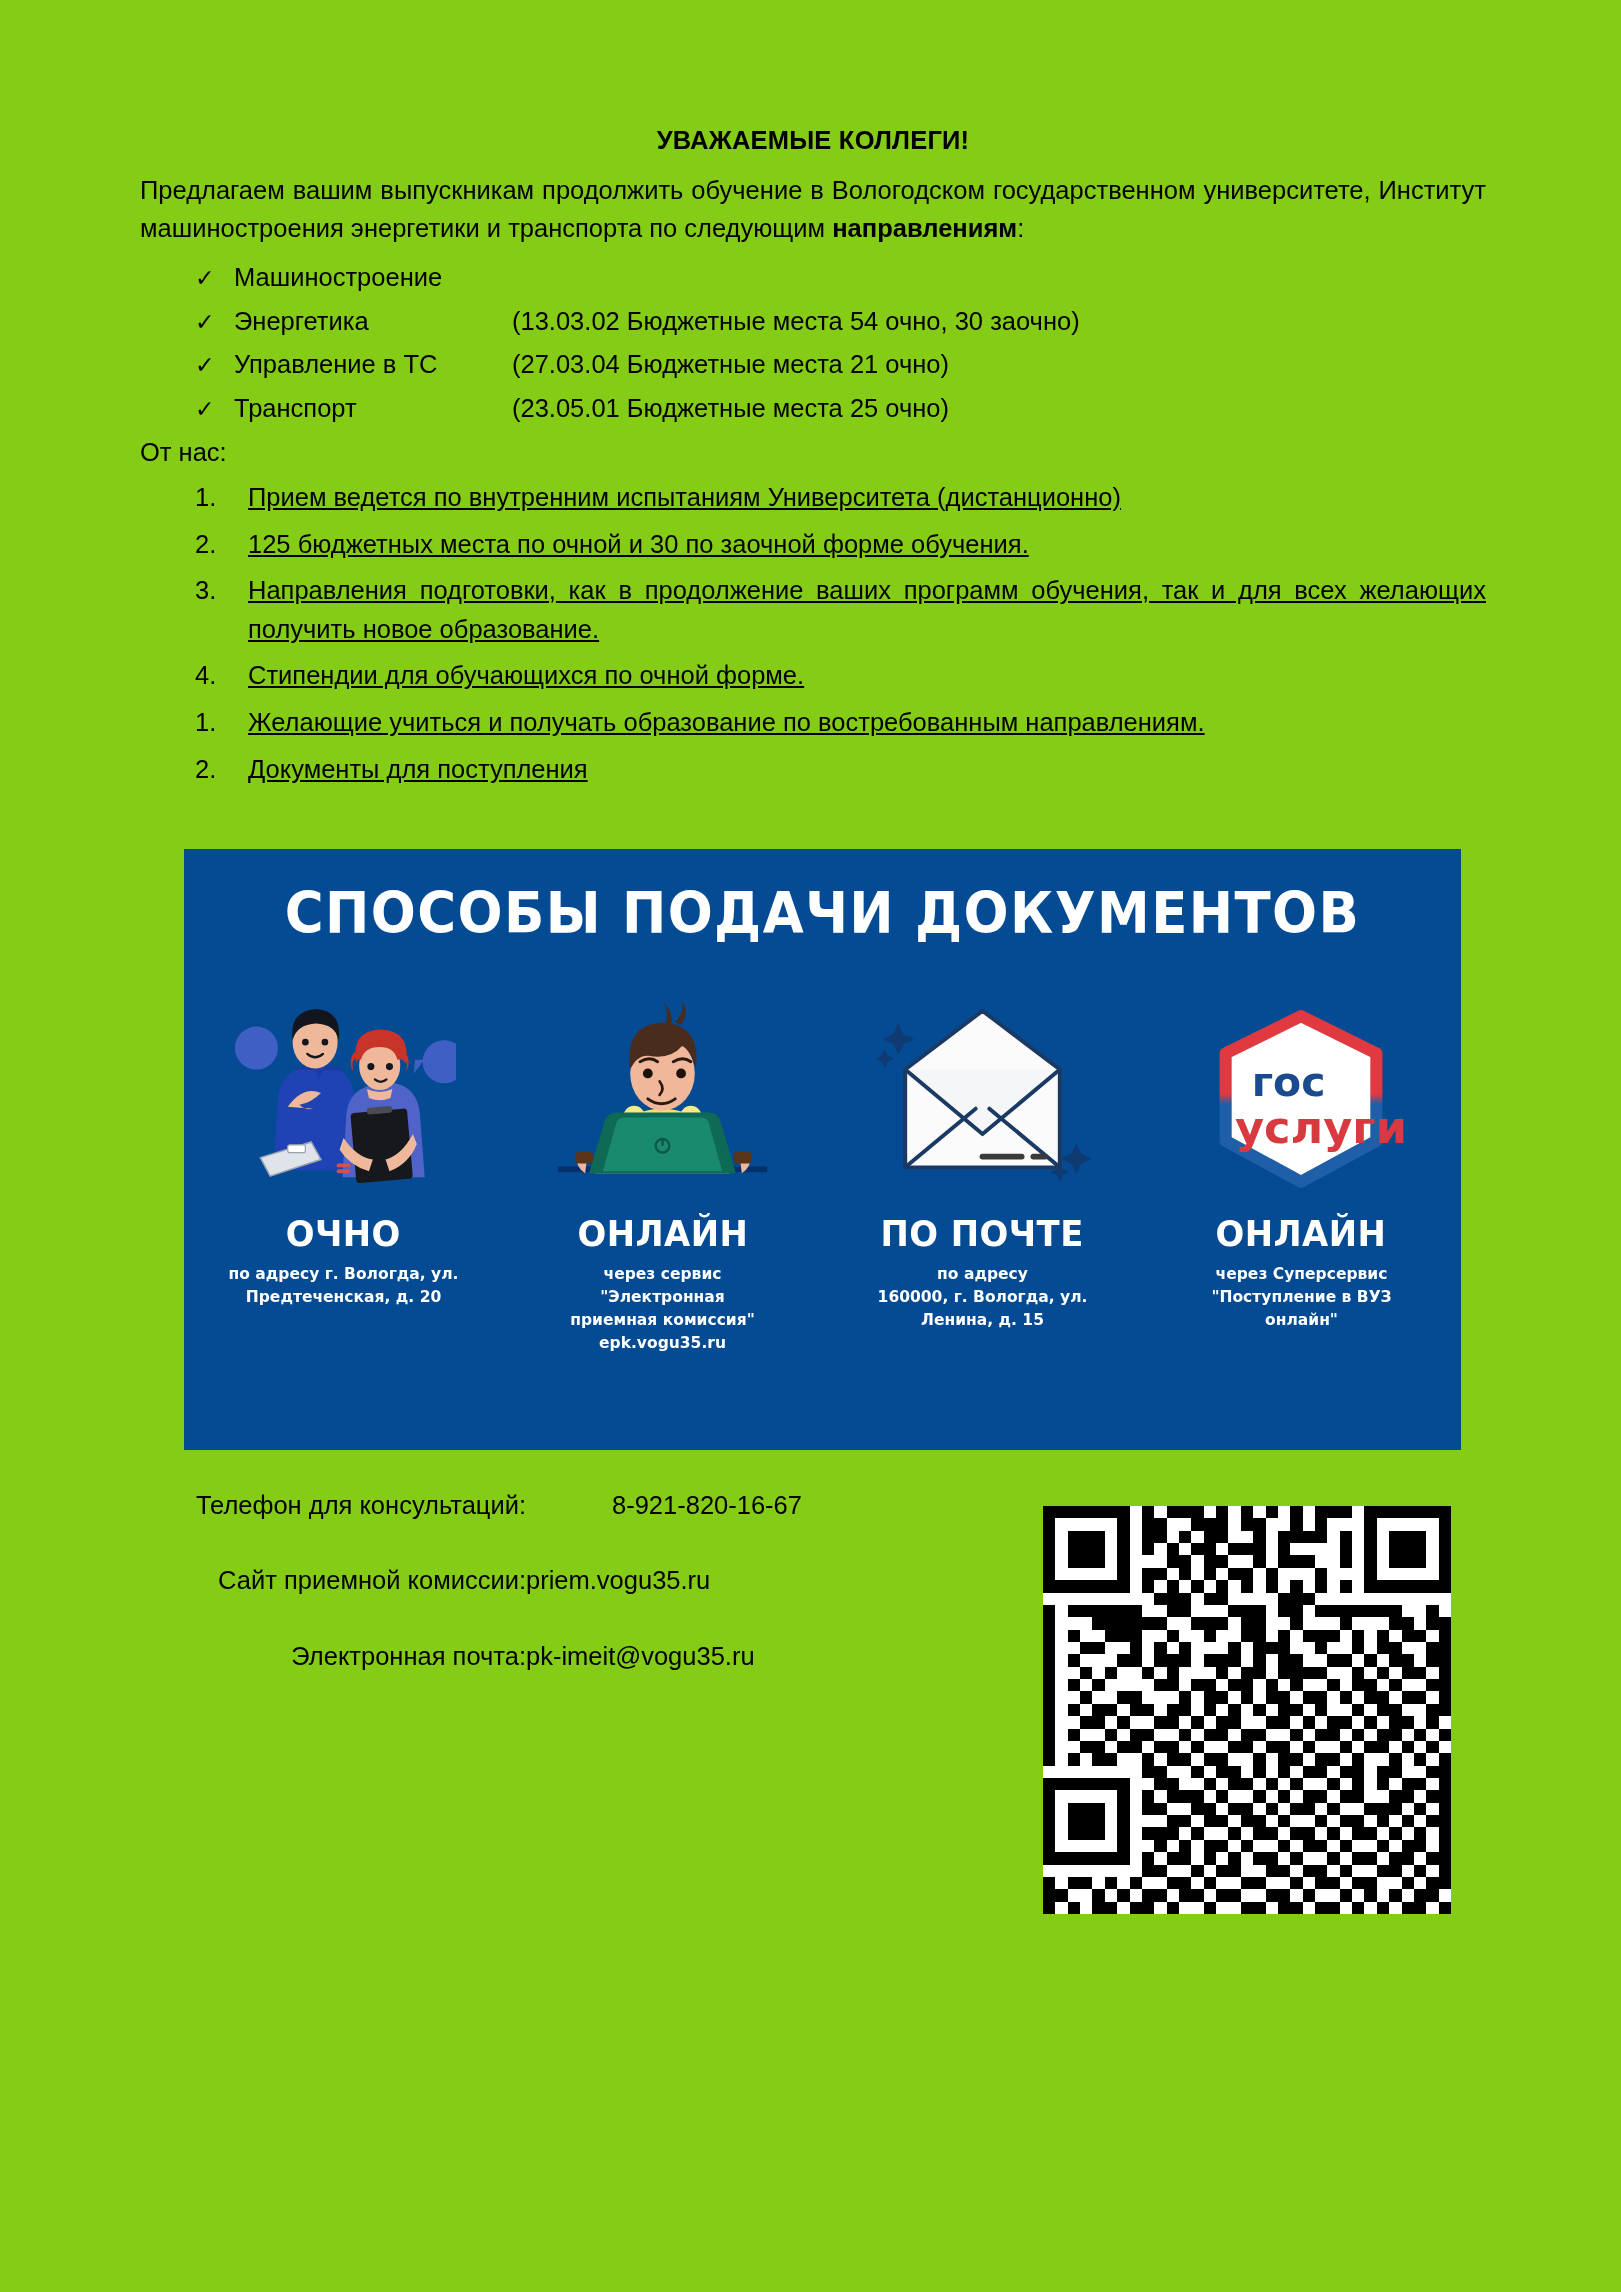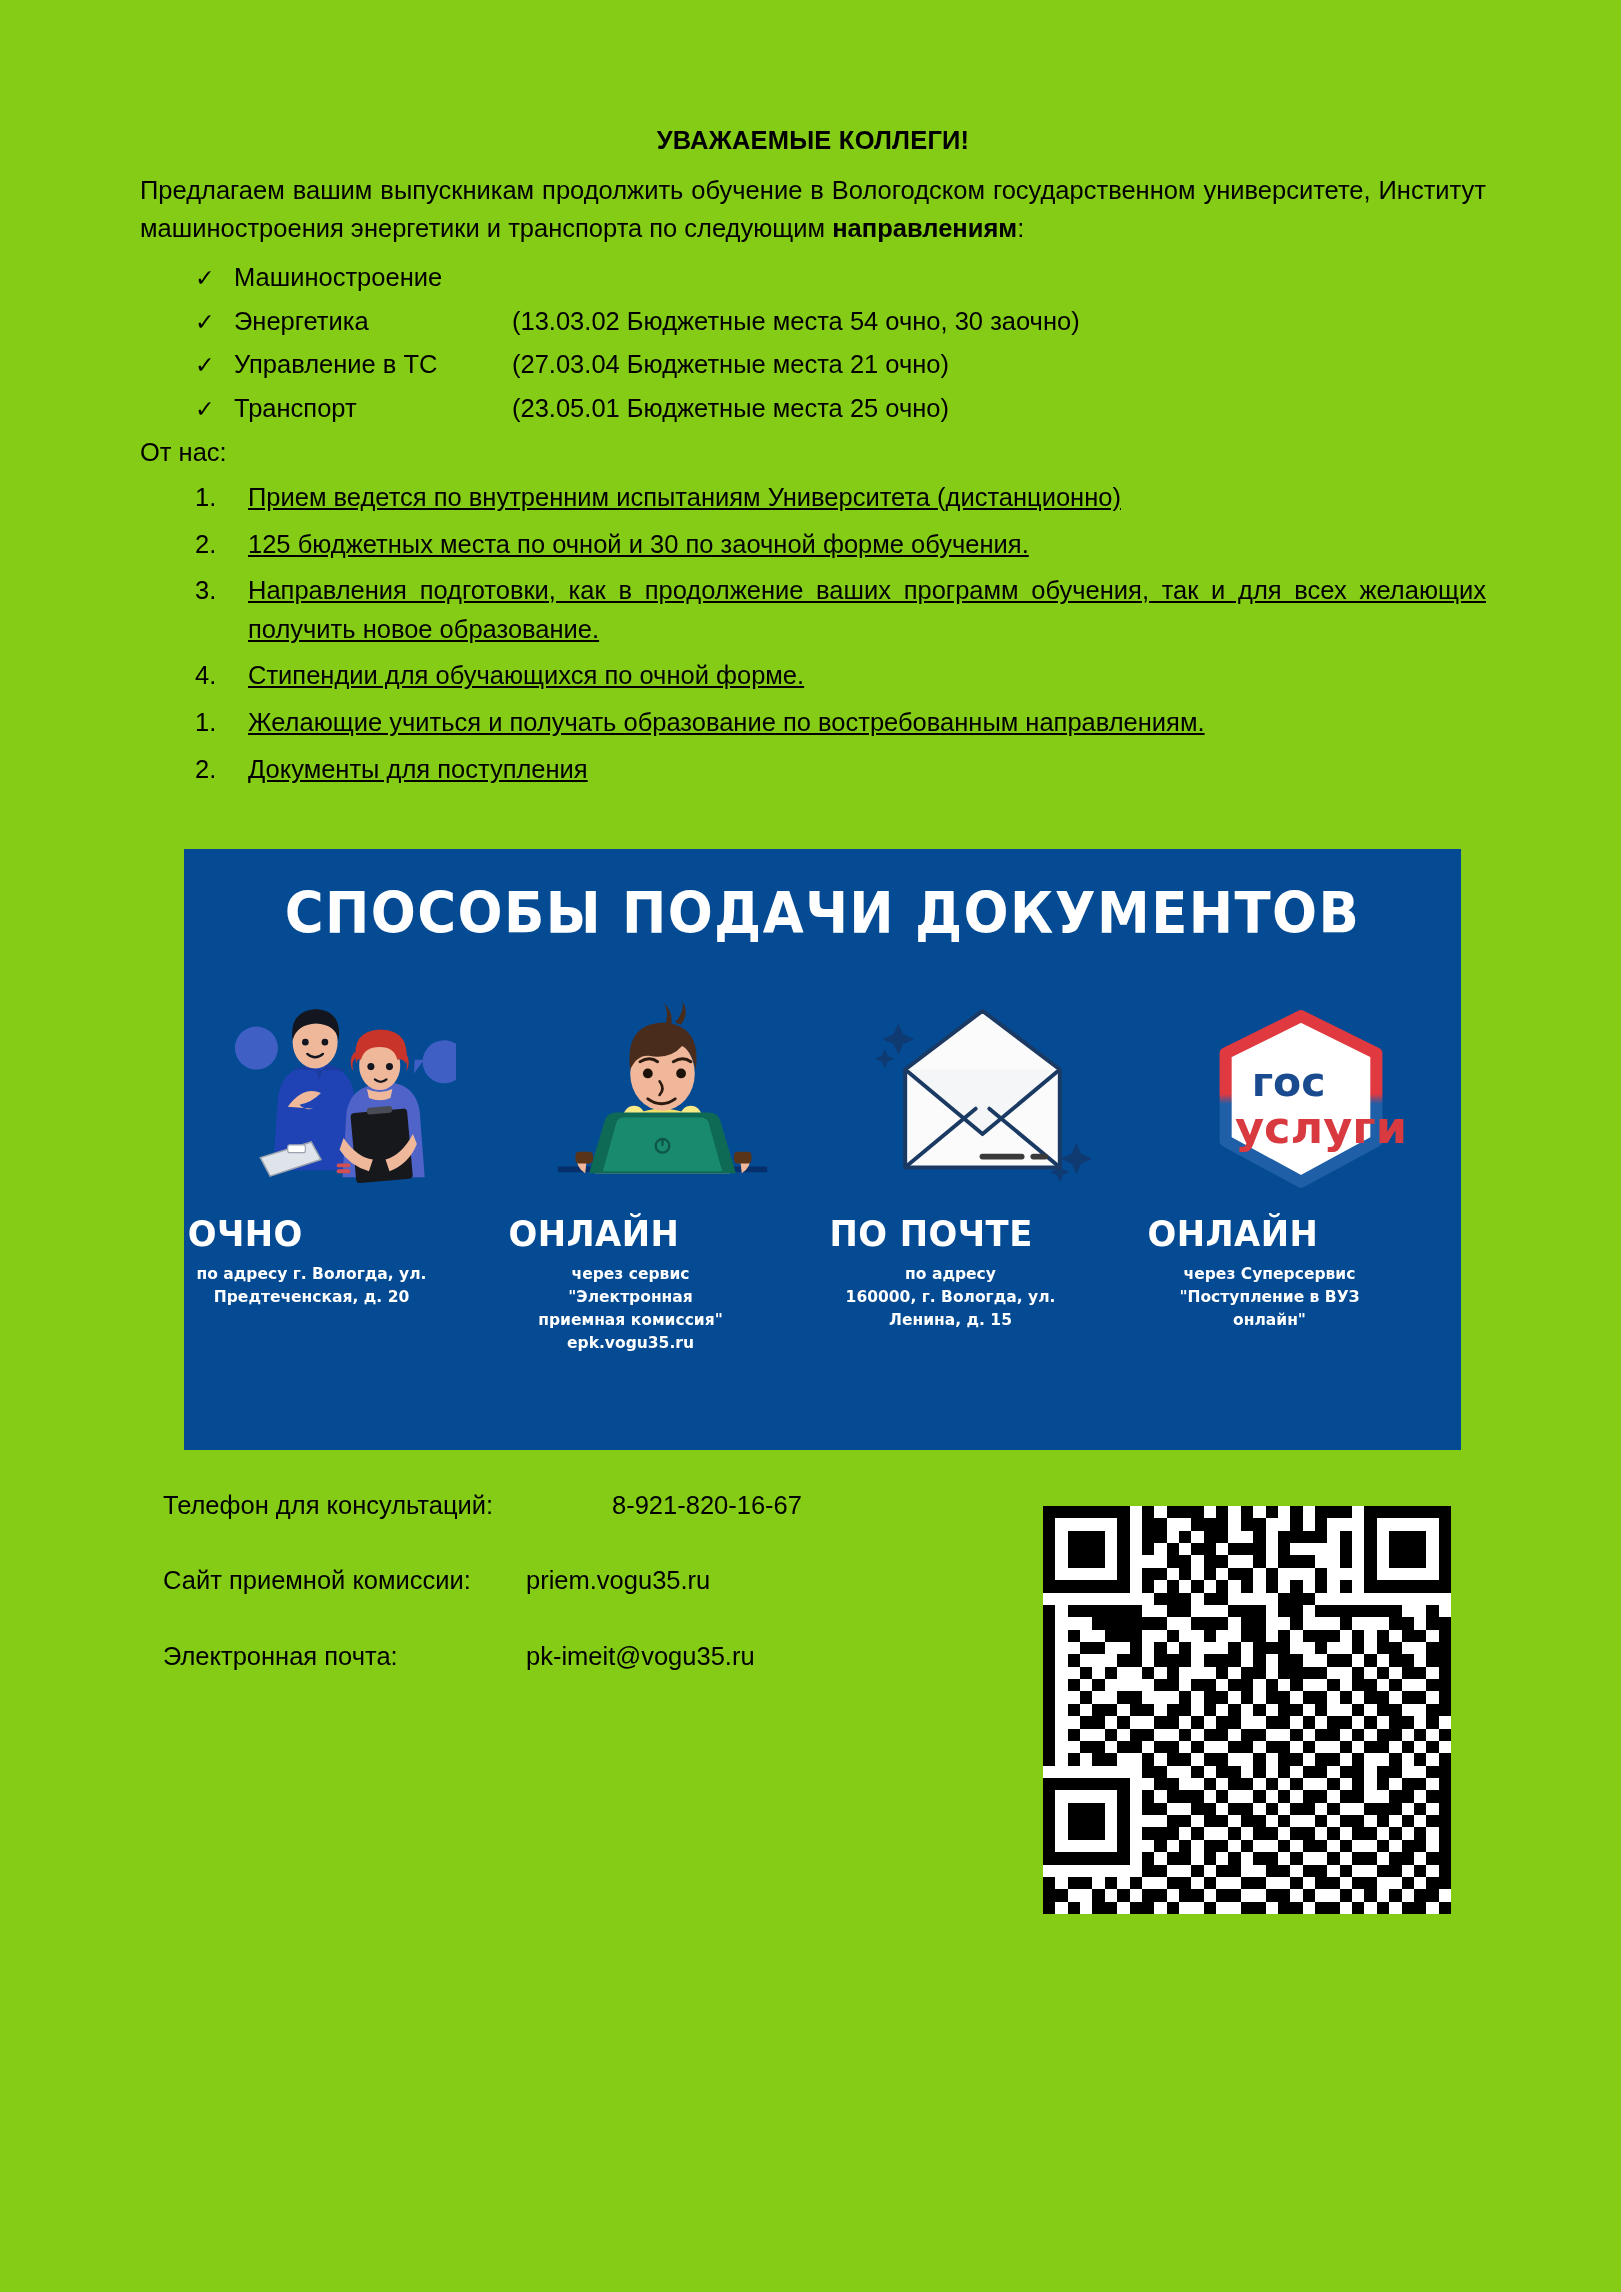--- a/index.html
+++ b/index.html
@@ -134,21 +134,21 @@
   .cols {
     position: absolute;
     left: 0; right: 0;
     top: 125px;
     display: flex;
   }
   .col {
     flex: 1 1 25%;
     display: flex;
     flex-direction: column;
-    align-items: flex-start;
+    align-items: center;
   }
   .art {
     height: 223px;
     width: 100%;
     display: flex;
     align-items: flex-end;
     justify-content: center;
   }
   .col-title {
     color: #ffffff;
@@ -179,21 +179,21 @@
     left: 163px;
     top: 1486px;
     width: 882px;
   }
   .contact-row {
     display: flex;
     font-size: 25.5px;
     line-height: 1.5;
     margin-bottom: 37px;
   }
-  .contact-label { width: 363px; flex: 0 0 363px; }
+  .contact-label { width: 363px; flex: 0 0 363px; text-align: right; }
   .contact-value { flex: 1 1 auto; }
   .contact-row.phone .contact-value { padding-left: 86px; }
 
   
   .qr-wrap {
     position: absolute;
     left: 1043px;
     top: 1506px;
     width: 408px;
     height: 408px;

